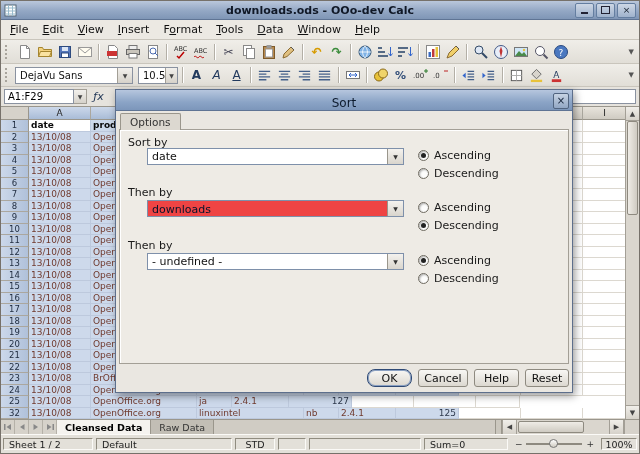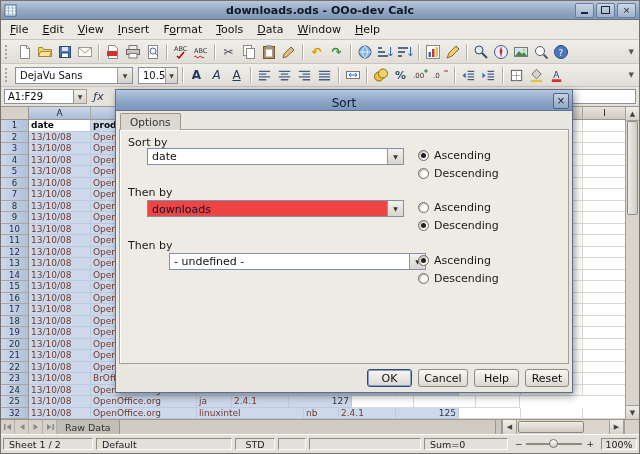--- a/index.html
+++ b/index.html
@@ -82,21 +82,21 @@
   .dtab.active{background:#f0eee9;font-weight:bold;color:#000;padding-bottom:3px;}
   .dframe{position:absolute;left:3px;right:3px;top:39px;height:233px;border:1px solid #a39f96;box-shadow:inset 1px 1px 0 #fff;background:#eeebe5;}
   .glabel{position:absolute;font-size:11px;color:#1a1a1a;}
   .combo{position:absolute;width:257px;height:17px;background:#fff;border:1px solid #7e90aa;display:flex;align-items:center;font-size:11px;color:#111;padding-left:4px;box-sizing:border-box;}
   .combo.focus{background:#ef4444;color:#06132b;align-items:flex-end;}
   .combo .cbtn2{width:15px;align-self:stretch;margin-left:auto;background:linear-gradient(#f4f2ee,#d9d5cd);border-left:1px solid #9a968c;display:flex;align-items:center;justify-content:center;font-size:6px;color:#333;}
   .radio{position:absolute;display:flex;align-items:center;gap:5px;font-size:11px;color:#1a1a1a;height:14px;}
   .rdot{width:11px;height:11px;border-radius:50%;background:#fdfdfc;border:1px solid #6f6b61;box-shadow:inset 1px 1px 2px rgba(0,0,0,.3);box-sizing:border-box;display:flex;align-items:center;justify-content:center;}
   .radio.on .rdot::after{content:'';width:5px;height:5px;border-radius:50%;background:#222;}
   .dbtn{position:absolute;height:18px;background:linear-gradient(#f8f7f4,#dcd8d0);border:1px solid #8e8a80;border-radius:3px;font-size:11px;color:#111;display:flex;align-items:center;justify-content:center;box-sizing:border-box;}
-  .dbtn.default{border-color:#2f4a75;box-shadow:inset 0 0 0 1px #8aa0c2;}
+  .dbtn.default{border-color:#2f4a75;box-shadow:inset 0 0 0 1px #8aa0c2;border-radius:8px;}
   svg{display:block;}
   text{font-family:"DejaVu Sans",sans-serif;}
 </style>
 </head>
 <body>
 
 <div id="app">
 
   <div class="titlebar">
     <span class="winicon">
@@ -744,20 +744,21 @@
         <svg width="8" height="8" viewBox="0 0 8 8">
           <path d="M1.5 1L6 4 1.5 7z" fill="#888"></path>
         </svg>
       </span>
     <span class="snav">
         <svg width="8" height="8" viewBox="0 0 8 8">
           <path d="M1 1l4.5 3L1 7z" fill="#888"></path>
           <rect x="6.5" y="1" width="1.5" height="6" fill="#888"></rect>
         </svg>
       </span>
+    <span class="stab active">Cleansed Data</span>
     <span class="stab">Raw Data</span>
     <span class="tabfill"></span>
     <span class="splitter"></span>
     <span class="hscroll">
       <span class="harrow">◀</span>
       <span class="htrack">
           <span class="hthumb"></span>
         </span>
       <span class="harrow">▶</span>
     </span>
@@ -814,21 +815,21 @@
     <span class="radio" style="left:302px;top:110px;">
       <span class="rdot"></span>
       <span>Ascending</span>
     </span>
     <span class="radio on" style="left:302px;top:128px;">
       <span class="rdot"></span>
       <span>Descending</span>
     </span>
 
     <span class="glabel" style="left:12px;top:149px;">Then by</span>
-    <span class="combo" style="left:31px;top:163px;margin-left:22px;">
+    <span class="combo" style="left:31px;top:163px;">
       <span>- undefined -</span>
       <span class="cbtn2">▼</span>
     </span>
     <span class="radio on" style="left:302px;top:163px;">
       <span class="rdot"></span>
       <span>Ascending</span>
     </span>
     <span class="radio" style="left:302px;top:181px;">
       <span class="rdot"></span>
       <span>Descending</span>

